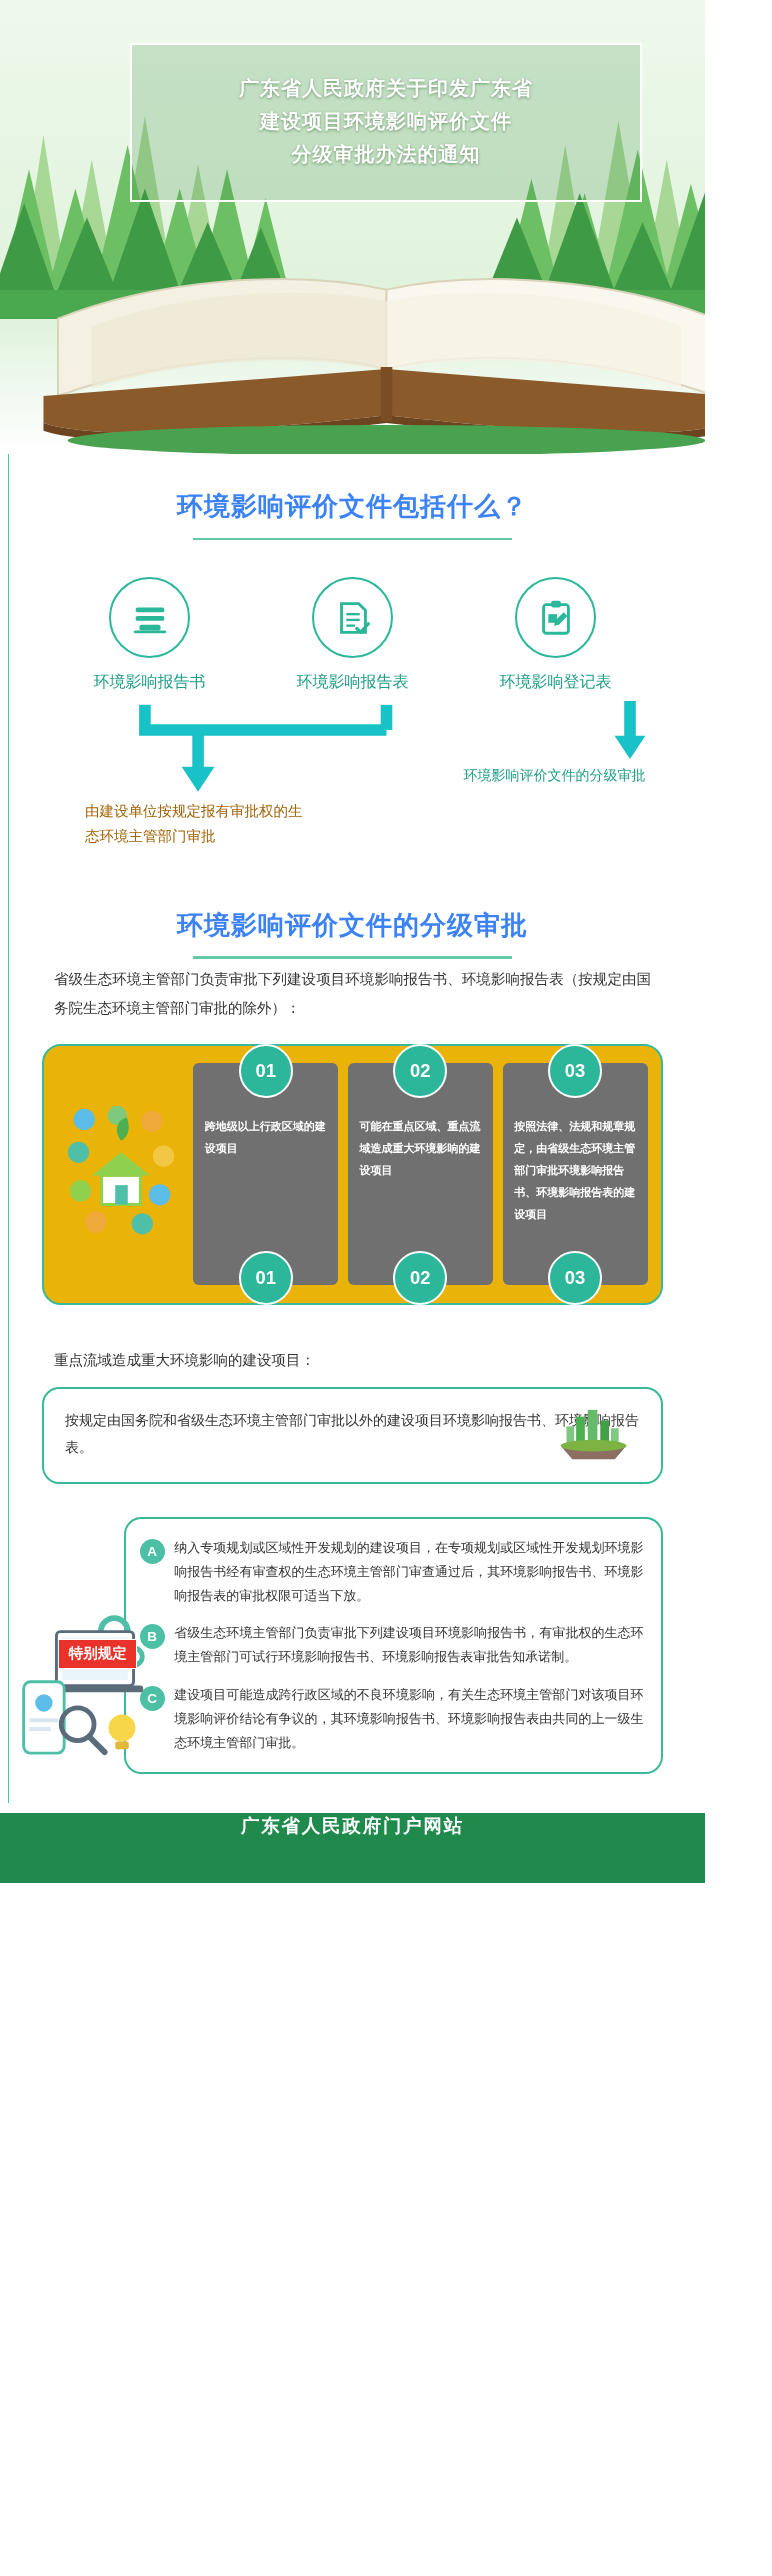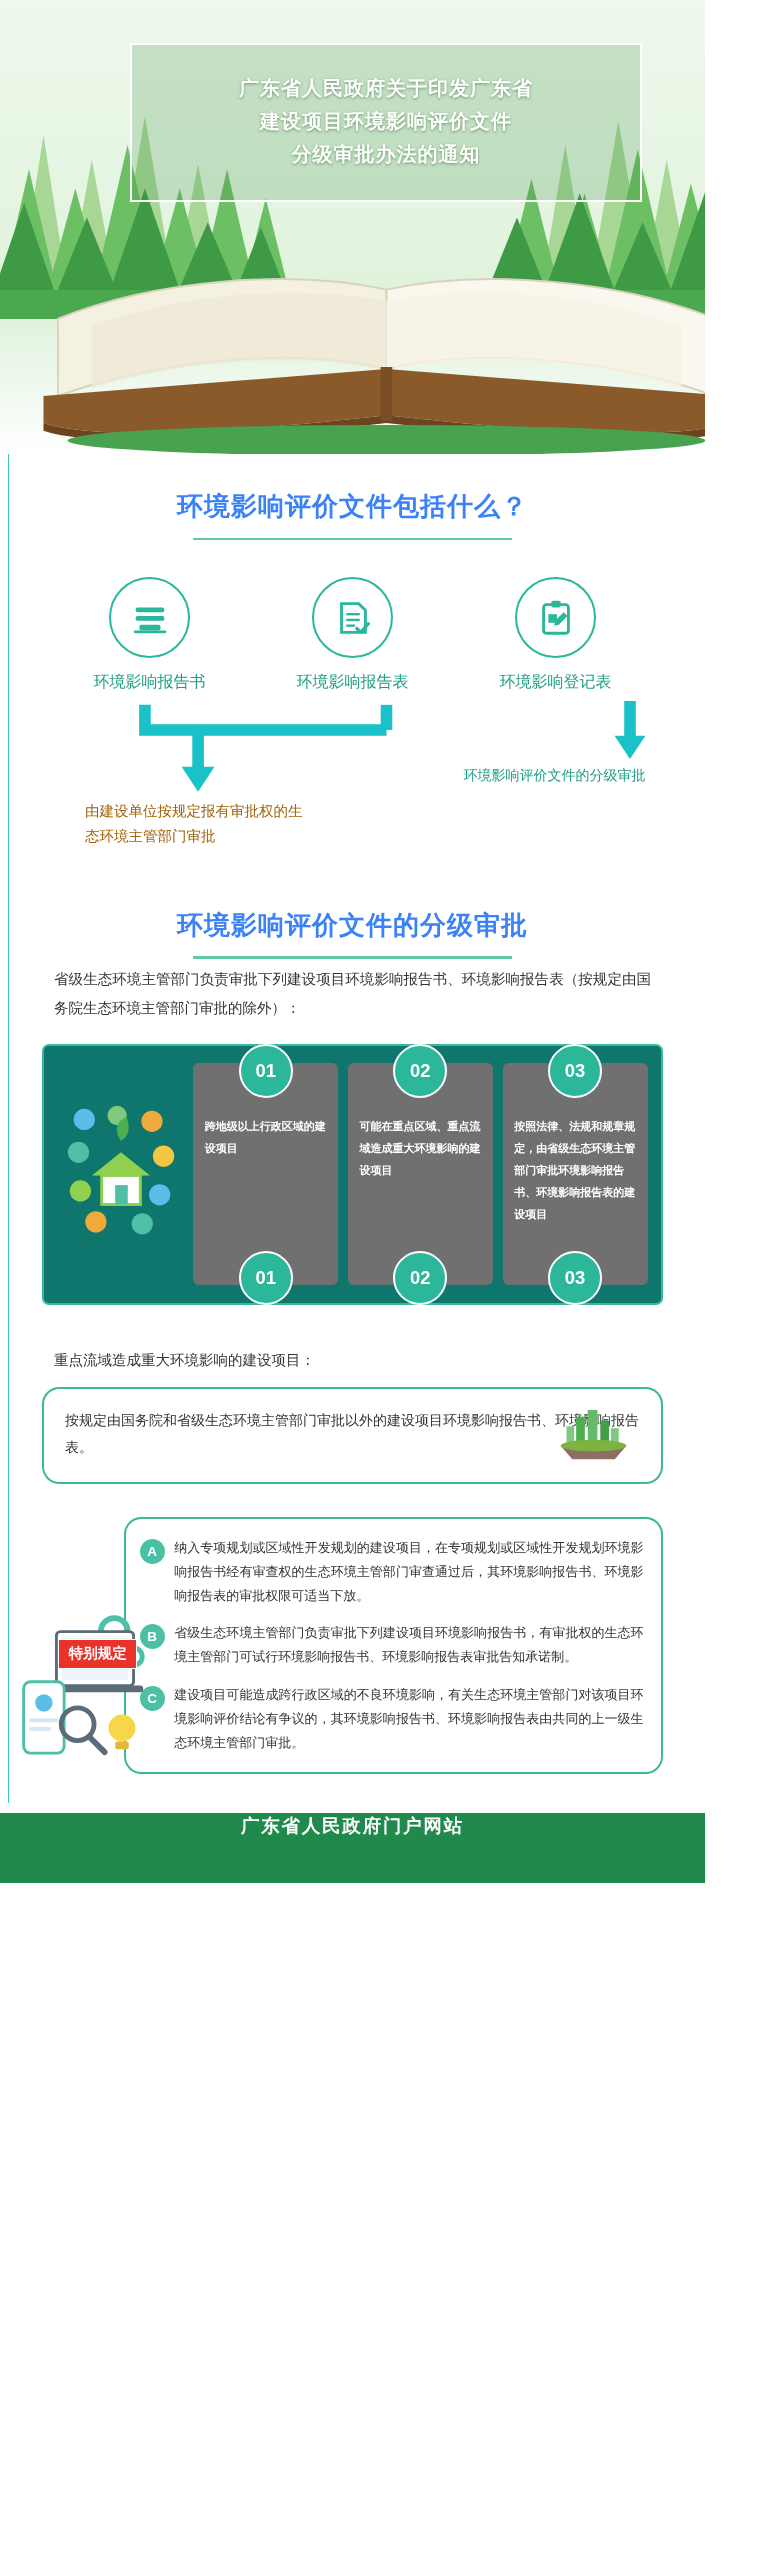--- a/index.html
+++ b/index.html
@@ -96,22 +96,22 @@
 
   
   .para {
     margin: 5.8px 54px 0;
     font-size: 14.5px; line-height: 29px; color: #333; text-align: justify;
   }
 
   
   .cards-wrap {
     margin: 21px 42px 0;
-    border: 2.9px solid #3ab89a; border-radius: 7px;
-    background: #0f766e;
+    border: 2.9px solid #3ab89a; border-radius: 19px;
+    background: #eab308;
     padding: 17.4px 13.5px;
     display: flex; gap: 9.7px; position: relative;
   }
   .cards-illus {
     width: 126px; flex: 0 0 126px;
     display: flex; align-items: center; justify-content: center;
   }
   .card {
     flex: 1; background: #707070; color: #fff;
     border-radius: 5.8px; padding: 52px 11.6px 50px;

